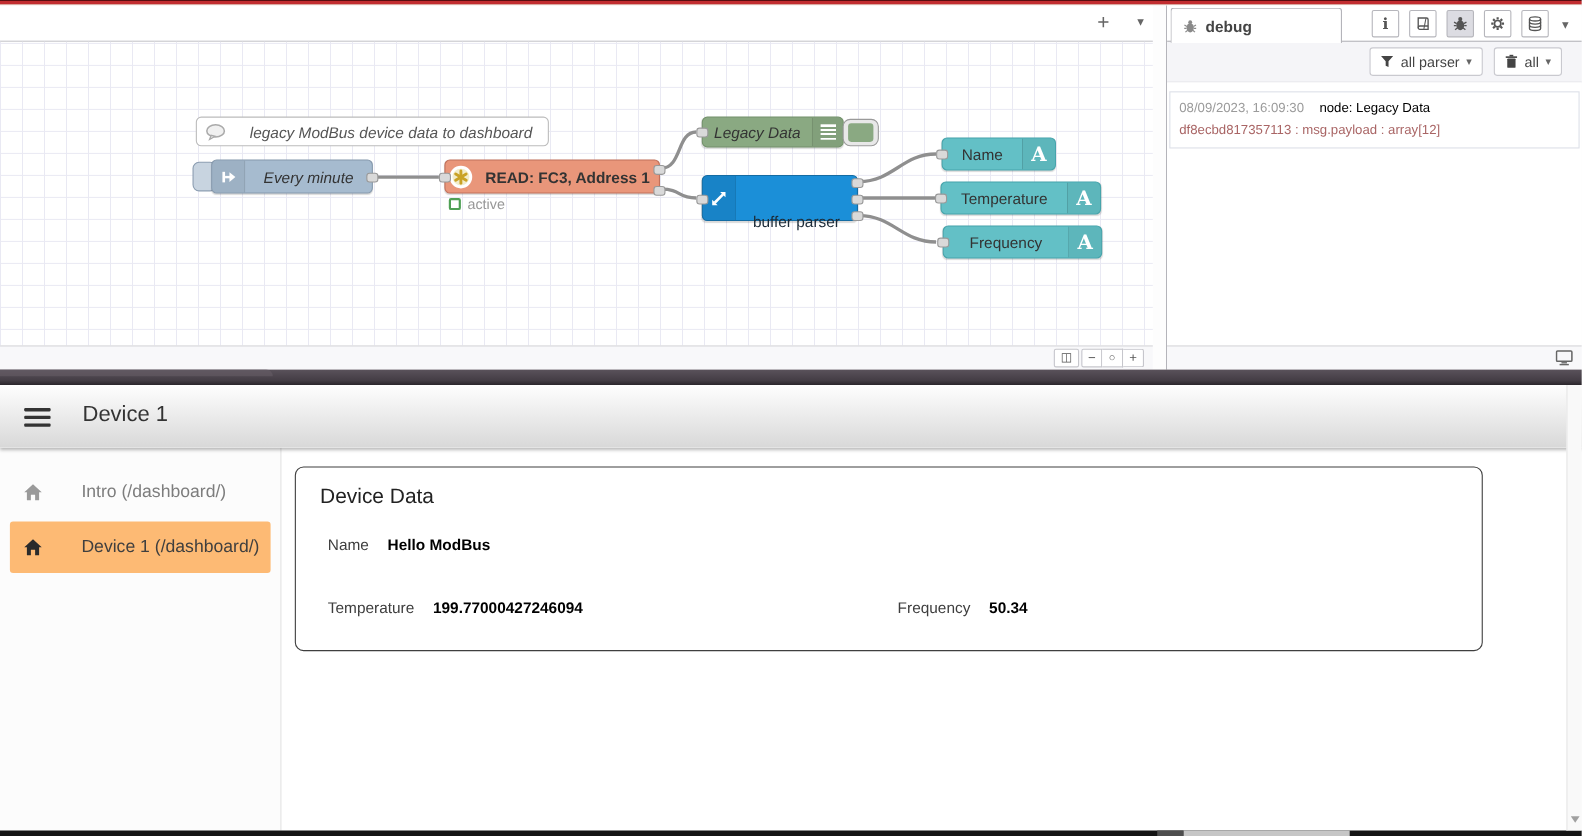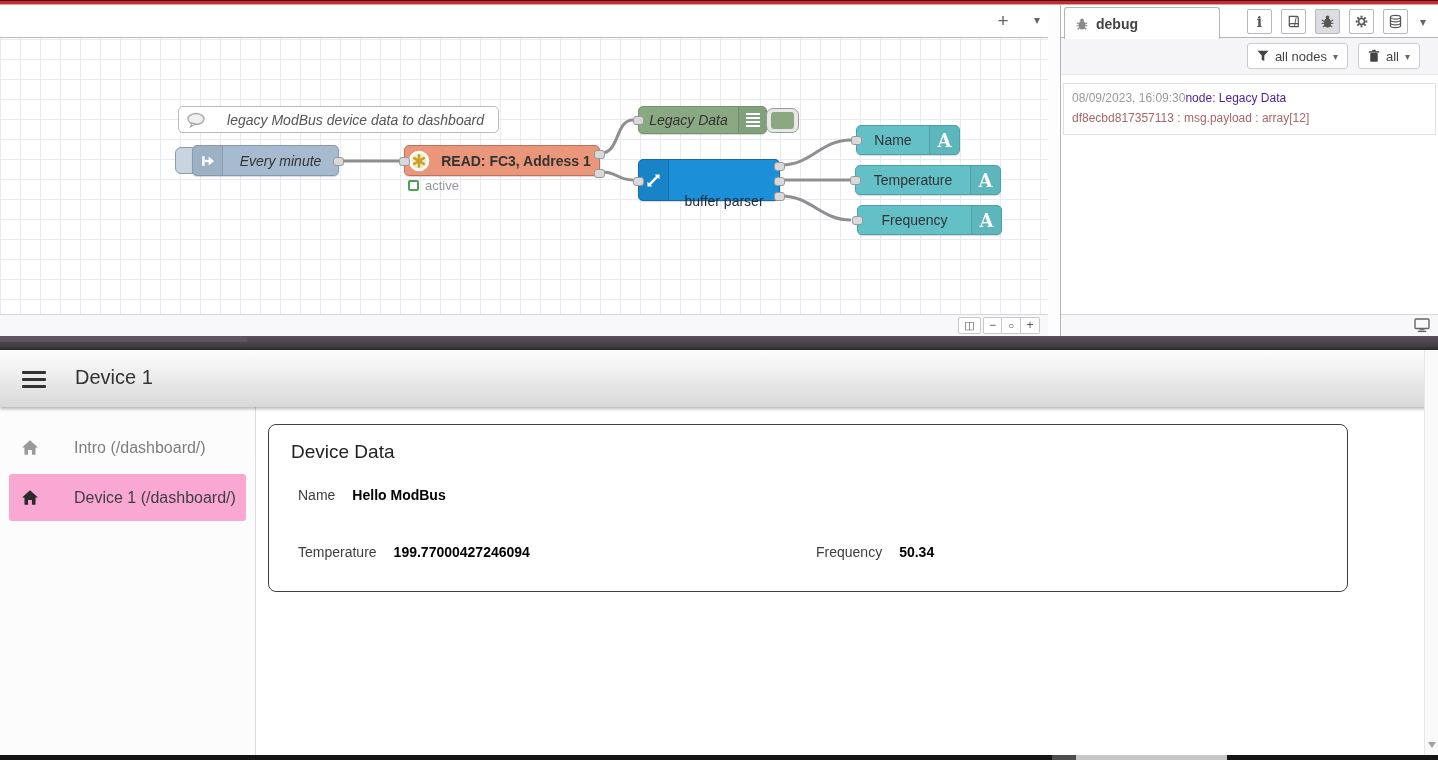--- a/index.html
+++ b/index.html
@@ -94,21 +94,21 @@
   .dbg-filterrow { height:37px; background:#f5f5f8; display:flex; align-items:center; justify-content:flex-end;
                    gap:10px; padding-right:18px; border-bottom:1px solid #e6e6ec; }
   .filter-btn { height:26px; background:#fff; border:1px solid #c9c9cf; border-radius:3px;
                 display:flex; align-items:center; gap:6px; padding:0 9px; font-size:13px; color:#444; }
   .filter-btn .caret { font-size:10px; color:#666; }
 
   .dbg-list { flex:1; background:#fff; padding:8px 2px 0 2px; }
   .dbg-msg { border:1px solid #dde0e8; background:#fff; padding:7px 8px 9px 8px; }
   .dbg-meta1 { display:flex; font-size:12px; }
   .dbg-ts { color:#9b9b9b; }
-  .dbg-nodename { color:#4c1d95; }
+  .dbg-nodename { color:#000000; margin-left:14px; }
   .dbg-meta2 { font-size:12px; color:#a96565; margin-top:6px; }
   .dbg-payload { font-family:"DejaVu Sans Mono", monospace; font-size:12.5px; line-height:1.55;
                  margin-top:6px; color:#333; }
   .tri { display:inline-block; width:0; height:0; border-left:6px solid #555;
          border-top:4px solid transparent; border-bottom:4px solid transparent; margin-right:6px; }
   .num-blue { color:#2a46cc; }
   .ellip { color:#888; }
 
   .dbg-footer { height:22px; background:#f8f8fa; border-top:1px solid #d6d6da; position:relative; }
   .monitor-btn { position:absolute; right:8px; top:3px; }
@@ -123,21 +123,21 @@
   .dash { position:absolute; left:0; top:350px; width:1438px; height:405px; background:#fff; }
   .dash-header { position:relative; height:57px; background:linear-gradient(#fefefe,#d8d8d8);
                  box-shadow:0 2px 3px rgba(0,0,0,0.28); z-index:3; }
   .hamburger { position:absolute; left:22px; top:21px; width:24px; cursor:pointer; }
   .hamburger span { display:block; height:3px; background:#333; border-radius:1px; margin-bottom:4px; }
   .dash-title { position:absolute; left:75px; top:16px; font-size:20px; color:#333; }
 
   .dash-body { display:flex; height:348px; }
   .dash-sidebar { width:256px; background:#fcfcfc; border-right:1px solid #dcdcdc; padding-top:17px; }
   .nav-item { height:47px; margin:0 9px 3px 9px; border-radius:3px; display:flex; align-items:center; cursor:pointer; }
-  .nav-item.selected { background:#f9a8d4; }
+  .nav-item.selected { background:#fdba74; }
   .nav-icon { margin-left:11px; width:20px; display:flex; }
   .nav-label { margin-left:34px; font-size:16px; }
   .nav-item.dim .nav-label { color:#7d7d7d; }
   .nav-item.selected .nav-label { color:#3f3f3f; }
 
   .dash-content { flex:1; position:relative; background:#fff; }
   .card { position:absolute; left:12px; top:17px; width:1080px; height:168px; background:#fff;
           border:1px solid #3f3f3f; border-radius:8px; }
   .card-title { position:absolute; left:22px; top:16px; font-size:19px; color:#222; }
   .field-row1 { position:absolute; left:29px; top:62px; display:flex; align-items:baseline; }
@@ -353,21 +353,21 @@
           </div>
           <span class="tool-caret">▾</span>
         </div>
       </div>
 
       <div class="dbg-filterrow">
         <div class="filter-btn">
           <svg width="12" height="12" viewBox="0 0 12 12">
               <polygon points="0.5,0.8 11.5,0.8 7.3,5.6 7.3,11 4.7,9.8 4.7,5.6" fill="#444"></polygon>
             </svg>
-          <span>all nodes</span>
+          <span>all parser</span>
           <span class="caret">▾</span>
         </div>
         <div class="filter-btn">
           <svg width="12" height="14" viewBox="0 0 14 16">
               <rect x="2.6" y="4.6" width="8.8" height="10" rx="1" fill="#444"></rect>
               <rect x="1" y="2.4" width="12" height="1.7" fill="#444"></rect>
               <rect x="5" y="0.8" width="4" height="1.8" fill="#444"></rect>
             </svg>
           <span>all</span>
           <span class="caret">▾</span>

